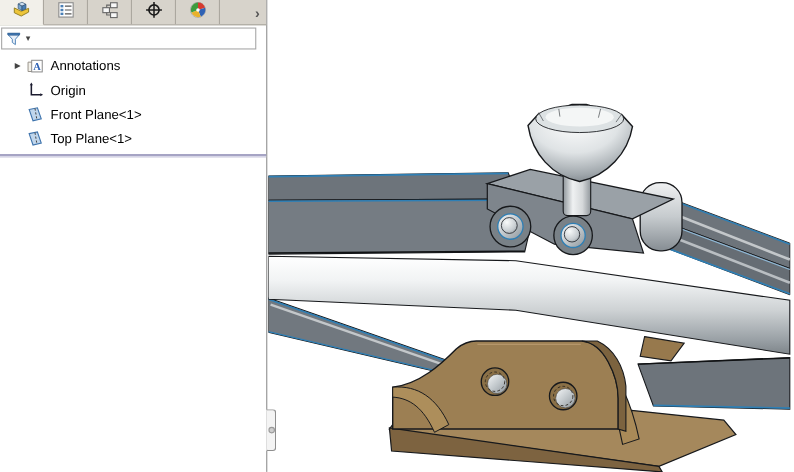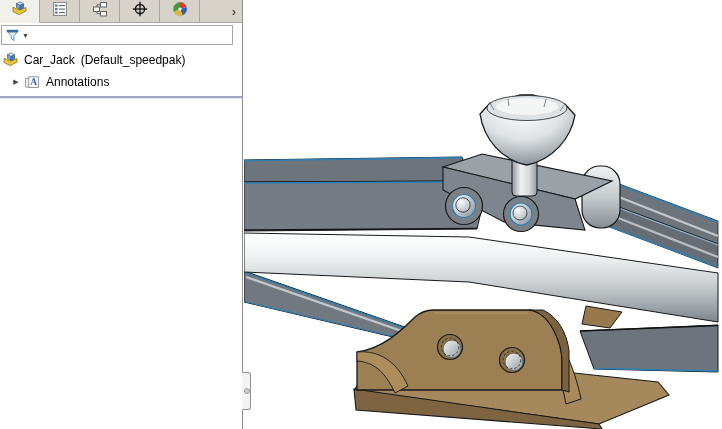--- a/index.html
+++ b/index.html
@@ -110,48 +110,66 @@
           <path d="M2 3.2 H14 L9.6 8.2 V13.4 L6.6 11.3 V8.2 Z" fill="#e8eff8" stroke="#4a7fb5" stroke-width="0.9"></path>
           <path d="M2 2.2 H14 L13.2 4.4 H2.8 Z" fill="#3f74ad" stroke="#2c5a8c" stroke-width="0.5"></path>
         </svg>
       </span>
       <span class="filter-caret">▼</span>
       <div class="filter-input" title=""></div>
     </div>
 
     <div class="tree">
 
-      <div class="trow root">
-        <span class="icon16">
-          <svg width="17" height="16" viewBox="0 0 17 16">
-            <path d="M2 6.2 L8.3 9.2 L15 6.6 L15 10 L8.3 13.6 L2 10.6 Z" fill="#edc53a" stroke="#8a7619" stroke-width="0.8"></path>
-            <path d="M5.5 2.6 L9 1 L12.6 2.9 L9 4.6 Z" fill="#cfe0f0" stroke="#2c4d70" stroke-width="0.6"></path>
-            <path d="M5.5 2.6 L9 4.6 L9 8.6 L5.5 6.6 Z" fill="#7aa7cf" stroke="#2c4d70" stroke-width="0.6"></path>
-            <path d="M9 4.6 L12.6 2.9 L12.6 6.9 L9 8.6 Z" fill="#4a7fb5" stroke="#2c4d70" stroke-width="0.6"></path>
-          </svg>
-        </span>
-        <span class="lbl">
-          <span>Car_Jack</span><span class="cfg">(Default_speedpak)</span>
-        </span>
-      </div>
 
       <div class="trow child">
         <span class="exp">▶</span>
         <span class="icon16">
           <svg width="16" height="16" viewBox="0 0 16 16">
             <path d="M1.5 4.5 L1.5 13 L11.5 13 L11.5 6.2 L6.6 6.2 L5.1 4.5 Z" fill="#f3f1ea" stroke="#97928a" stroke-width="0.9"></path>
             <rect x="4.8" y="2.8" width="9.6" height="10.6" fill="#ffffff" stroke="#8a8a8a" stroke-width="0.9"></rect>
             <text x="9.6" y="11.4" font-size="9.5" font-weight="bold" fill="#2f62b5" text-anchor="middle" font-family="Liberation Serif, serif">A</text>
           </svg>
         </span>
         <span class="lbl">Annotations</span>
       </div>
 
-
-
+      <div class="trow child">
+        <span class="exp"></span>
+        <span class="icon16">
+          <svg width="16" height="16" viewBox="0 0 16 16">
+            <path d="M4.5 3 V12.2 H13" fill="none" stroke="#1a1a2e" stroke-width="1.4"></path>
+            <polygon points="3.1,3.6 4.5,1 5.9,3.6" fill="#1a1a2e"></polygon>
+            <polygon points="12.6,10.8 15.2,12.2 12.6,13.6" fill="#1a1a2e"></polygon>
+          </svg>
+        </span>
+        <span class="lbl">Origin</span>
+      </div>
+
+      <div class="trow child">
+        <span class="exp"></span>
+        <span class="icon16">
+          <svg width="16" height="16" viewBox="0 0 16 16">
+            <polygon points="2.5,3.5 10,2 13.5,12 6,13.8" fill="#b9d2ea" fill-opacity="0.9" stroke="#3f74ad"></polygon>
+            <line x1="7.8" y1="2.6" x2="9.6" y2="13.2" stroke="#444" stroke-width="0.9" stroke-dasharray="2,1.6"></line>
+          </svg>
+        </span>
+        <span class="lbl">Front Plane&lt;1&gt;</span>
+      </div>
+
+      <div class="trow child">
+        <span class="exp"></span>
+        <span class="icon16">
+          <svg width="16" height="16" viewBox="0 0 16 16">
+            <polygon points="2.5,3.5 10,2 13.5,12 6,13.8" fill="#b9d2ea" fill-opacity="0.9" stroke="#3f74ad"></polygon>
+            <line x1="7.8" y1="2.6" x2="9.6" y2="13.2" stroke="#444" stroke-width="0.9" stroke-dasharray="2,1.6"></line>
+          </svg>
+        </span>
+        <span class="lbl">Top Plane&lt;1&gt;</span>
+      </div>
 
 
       <div class="divider"></div>
     </div>
 
     <div class="splitter">
       <span class="dot"></span>
     </div>
   </div>
 

